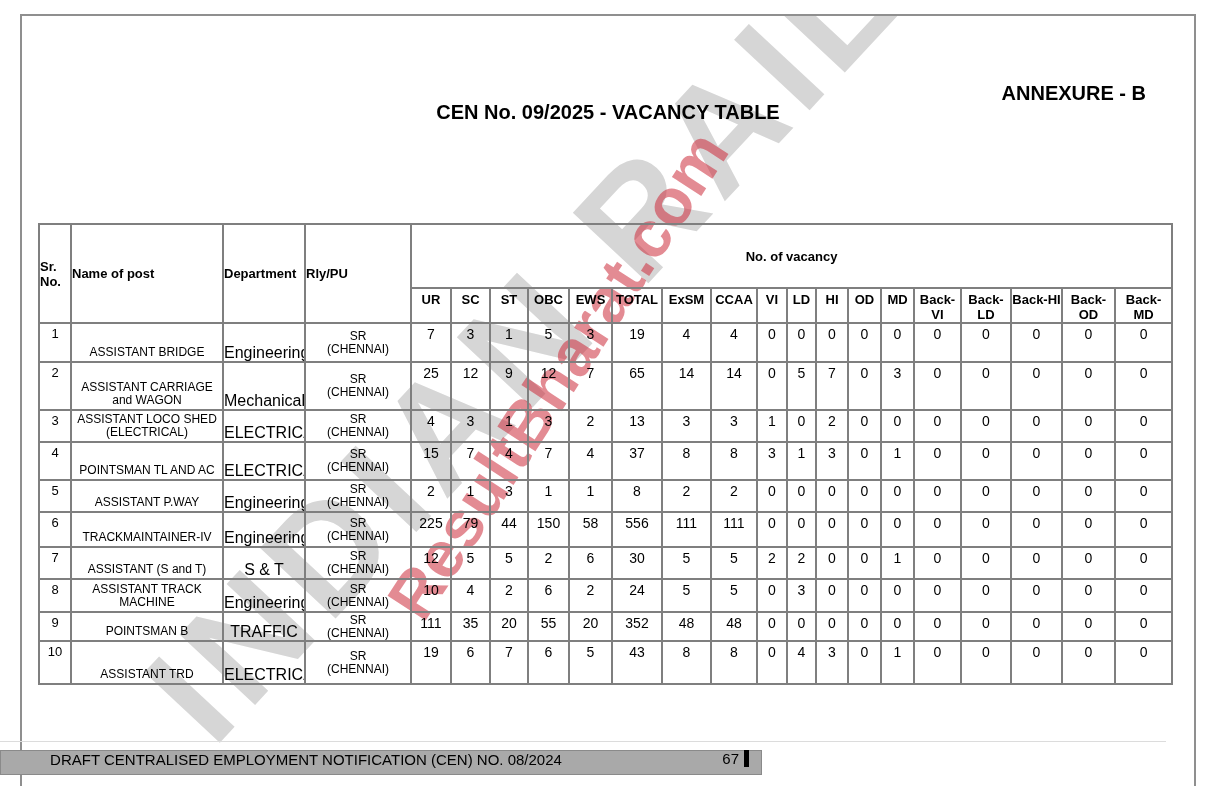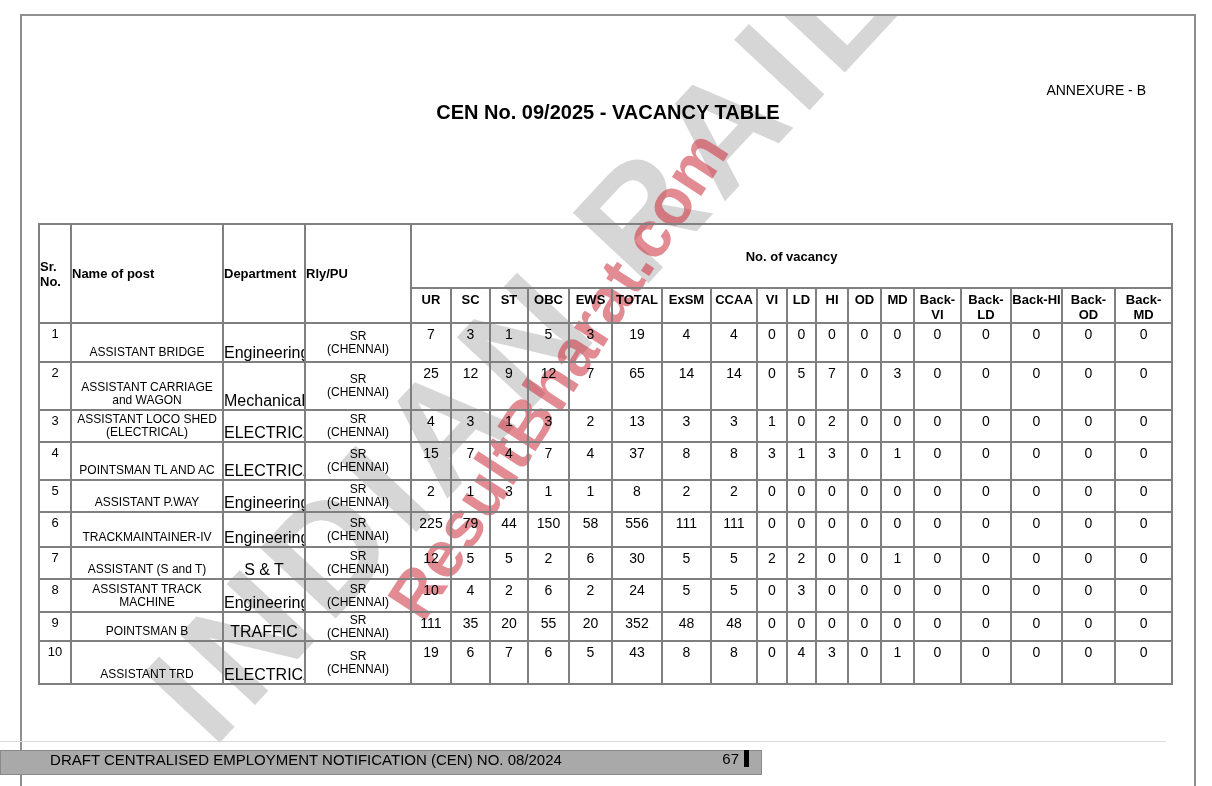--- a/index.html
+++ b/index.html
@@ -15,21 +15,21 @@
     font-size:150px; font-weight:bold; letter-spacing:10px; white-space:nowrap;
     transform:rotate(-47deg); transform-origin:0 0; pointer-events:none;
   }
   .wm-red {
     position:absolute; left:350px; top:575px; z-index:2;
     font-size:66px; font-weight:bold; white-space:nowrap;
     transform:rotate(-57deg); transform-origin:0 0; pointer-events:none; opacity:0.55;
   }
   
   .annexure { position:absolute; top:66px; right:48px; z-index:3;
-              font-size:14px; font-weight:normal; }
+              font-size:20px; font-weight:bold; }
   .titles   { position:absolute; left:0; right:0; top:84px; z-index:3;
               text-align:center; font-weight:bold; font-size:20px; line-height:24px; }
   
   table.vtab {
     position:absolute; left:16px; top:207px; z-index:3;
     border-collapse:collapse; table-layout:fixed; width:1133px;
     background:transparent;
   }
   table.vtab th, table.vtab td { border:2px solid #7f7f7f; overflow:hidden; }
   th.main  { font-size:13px; font-weight:bold; text-align:left; vertical-align:middle; line-height:15px; }

